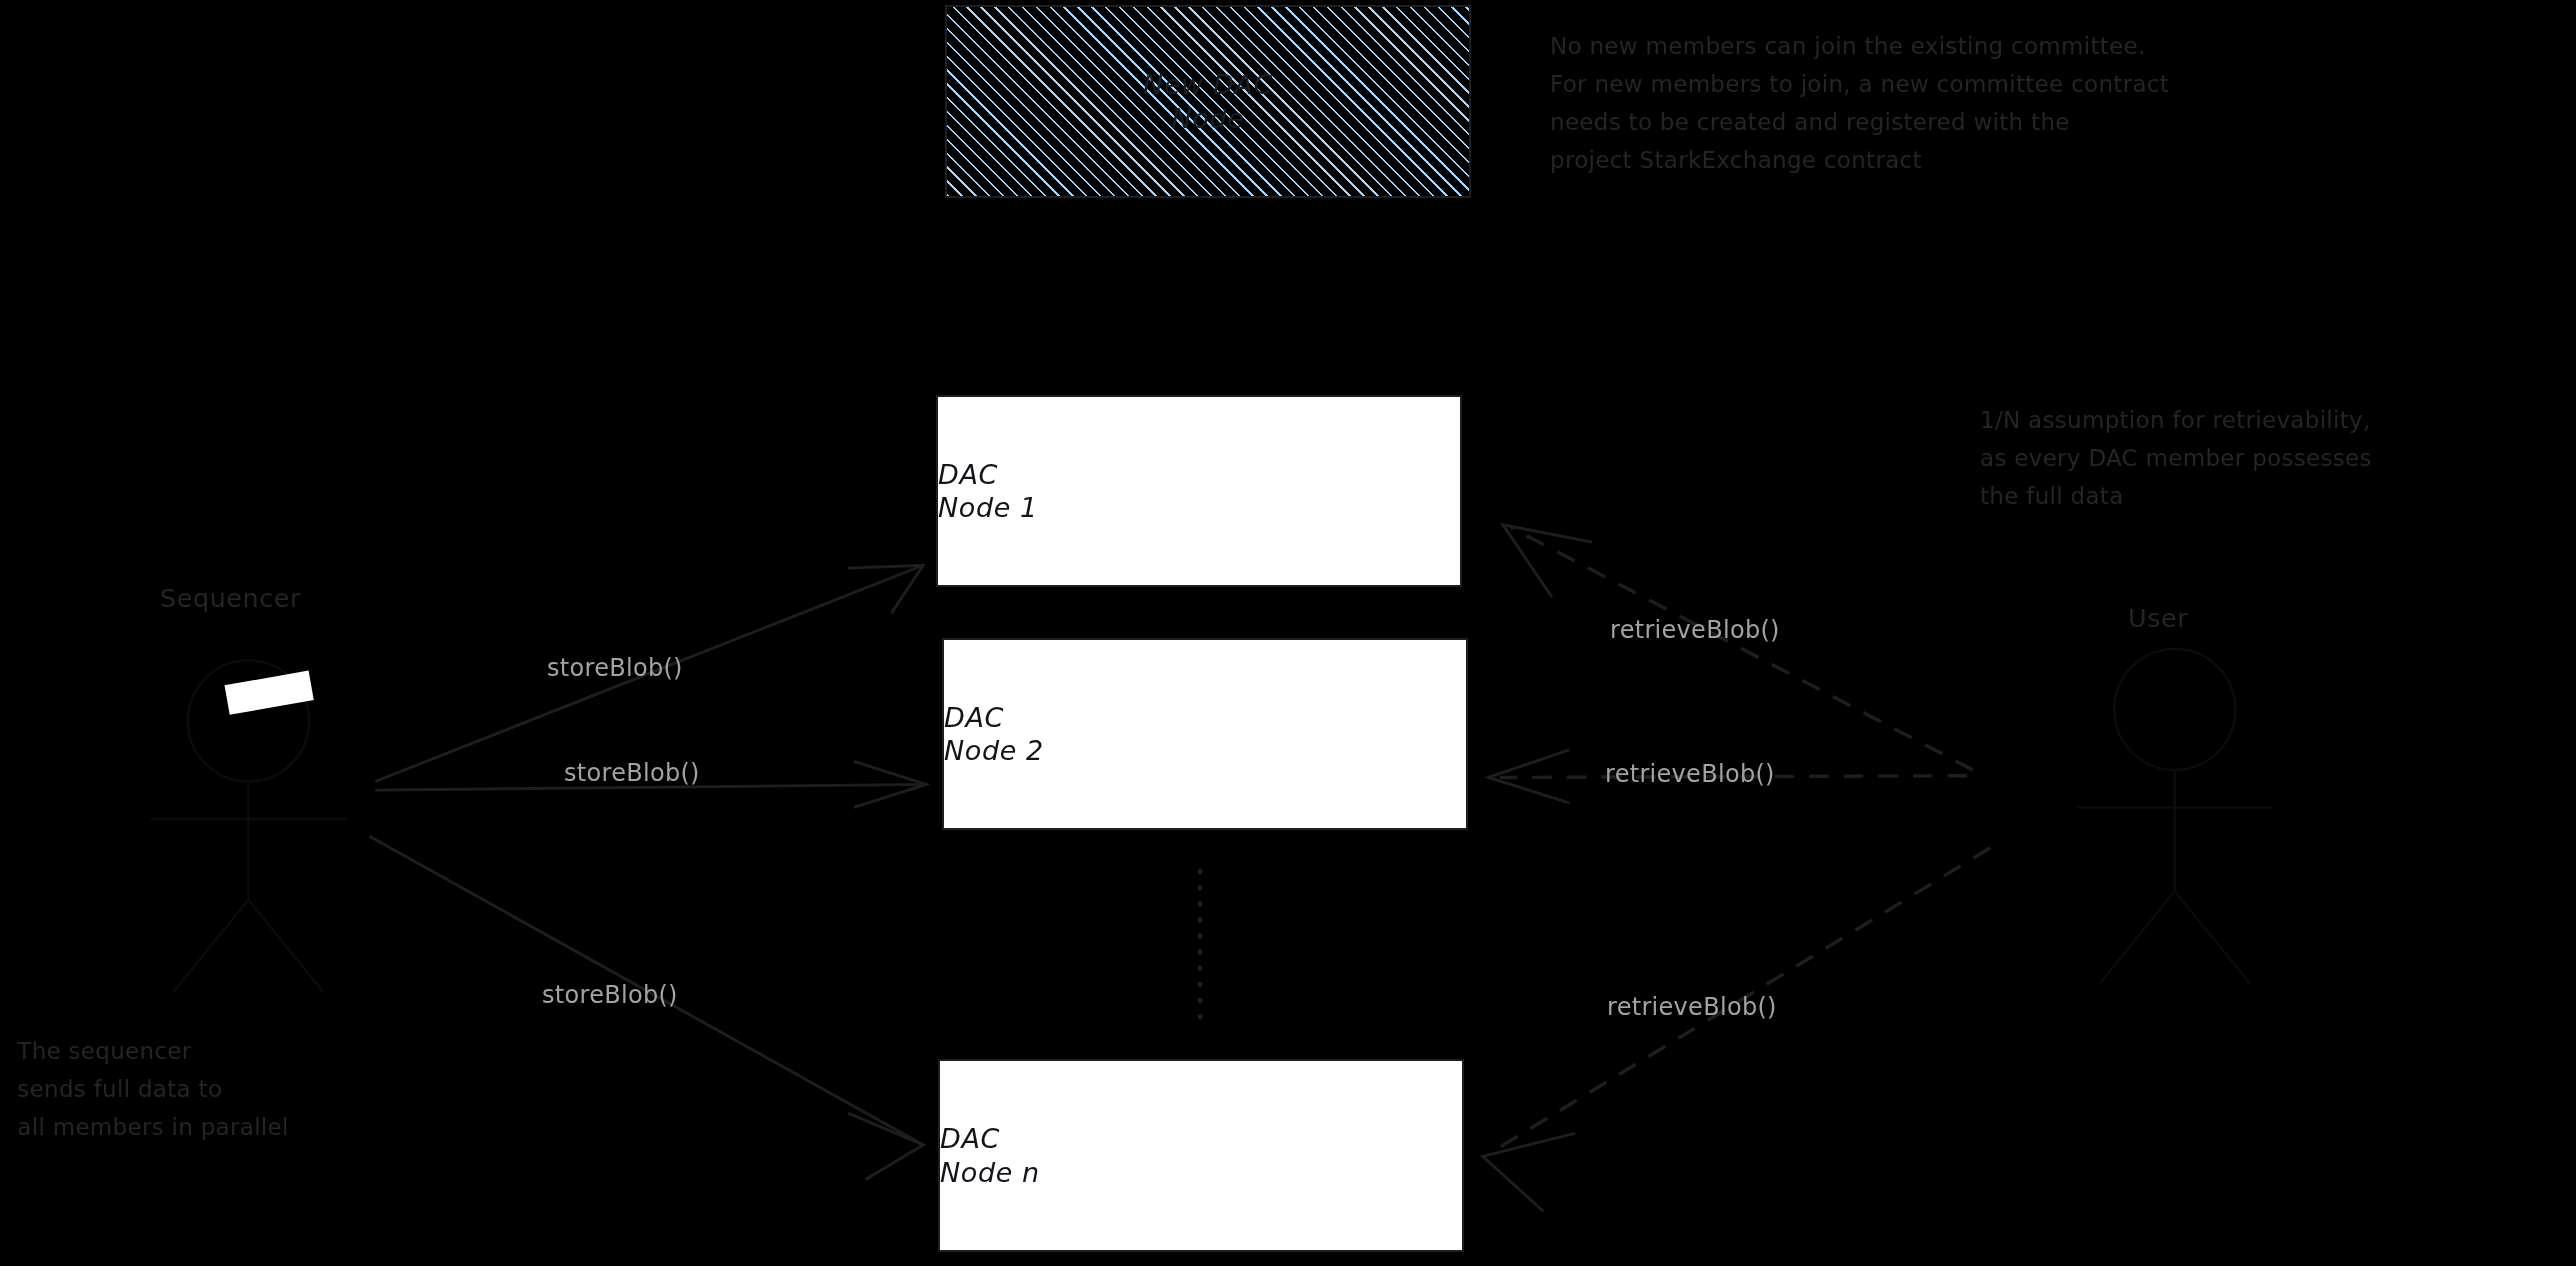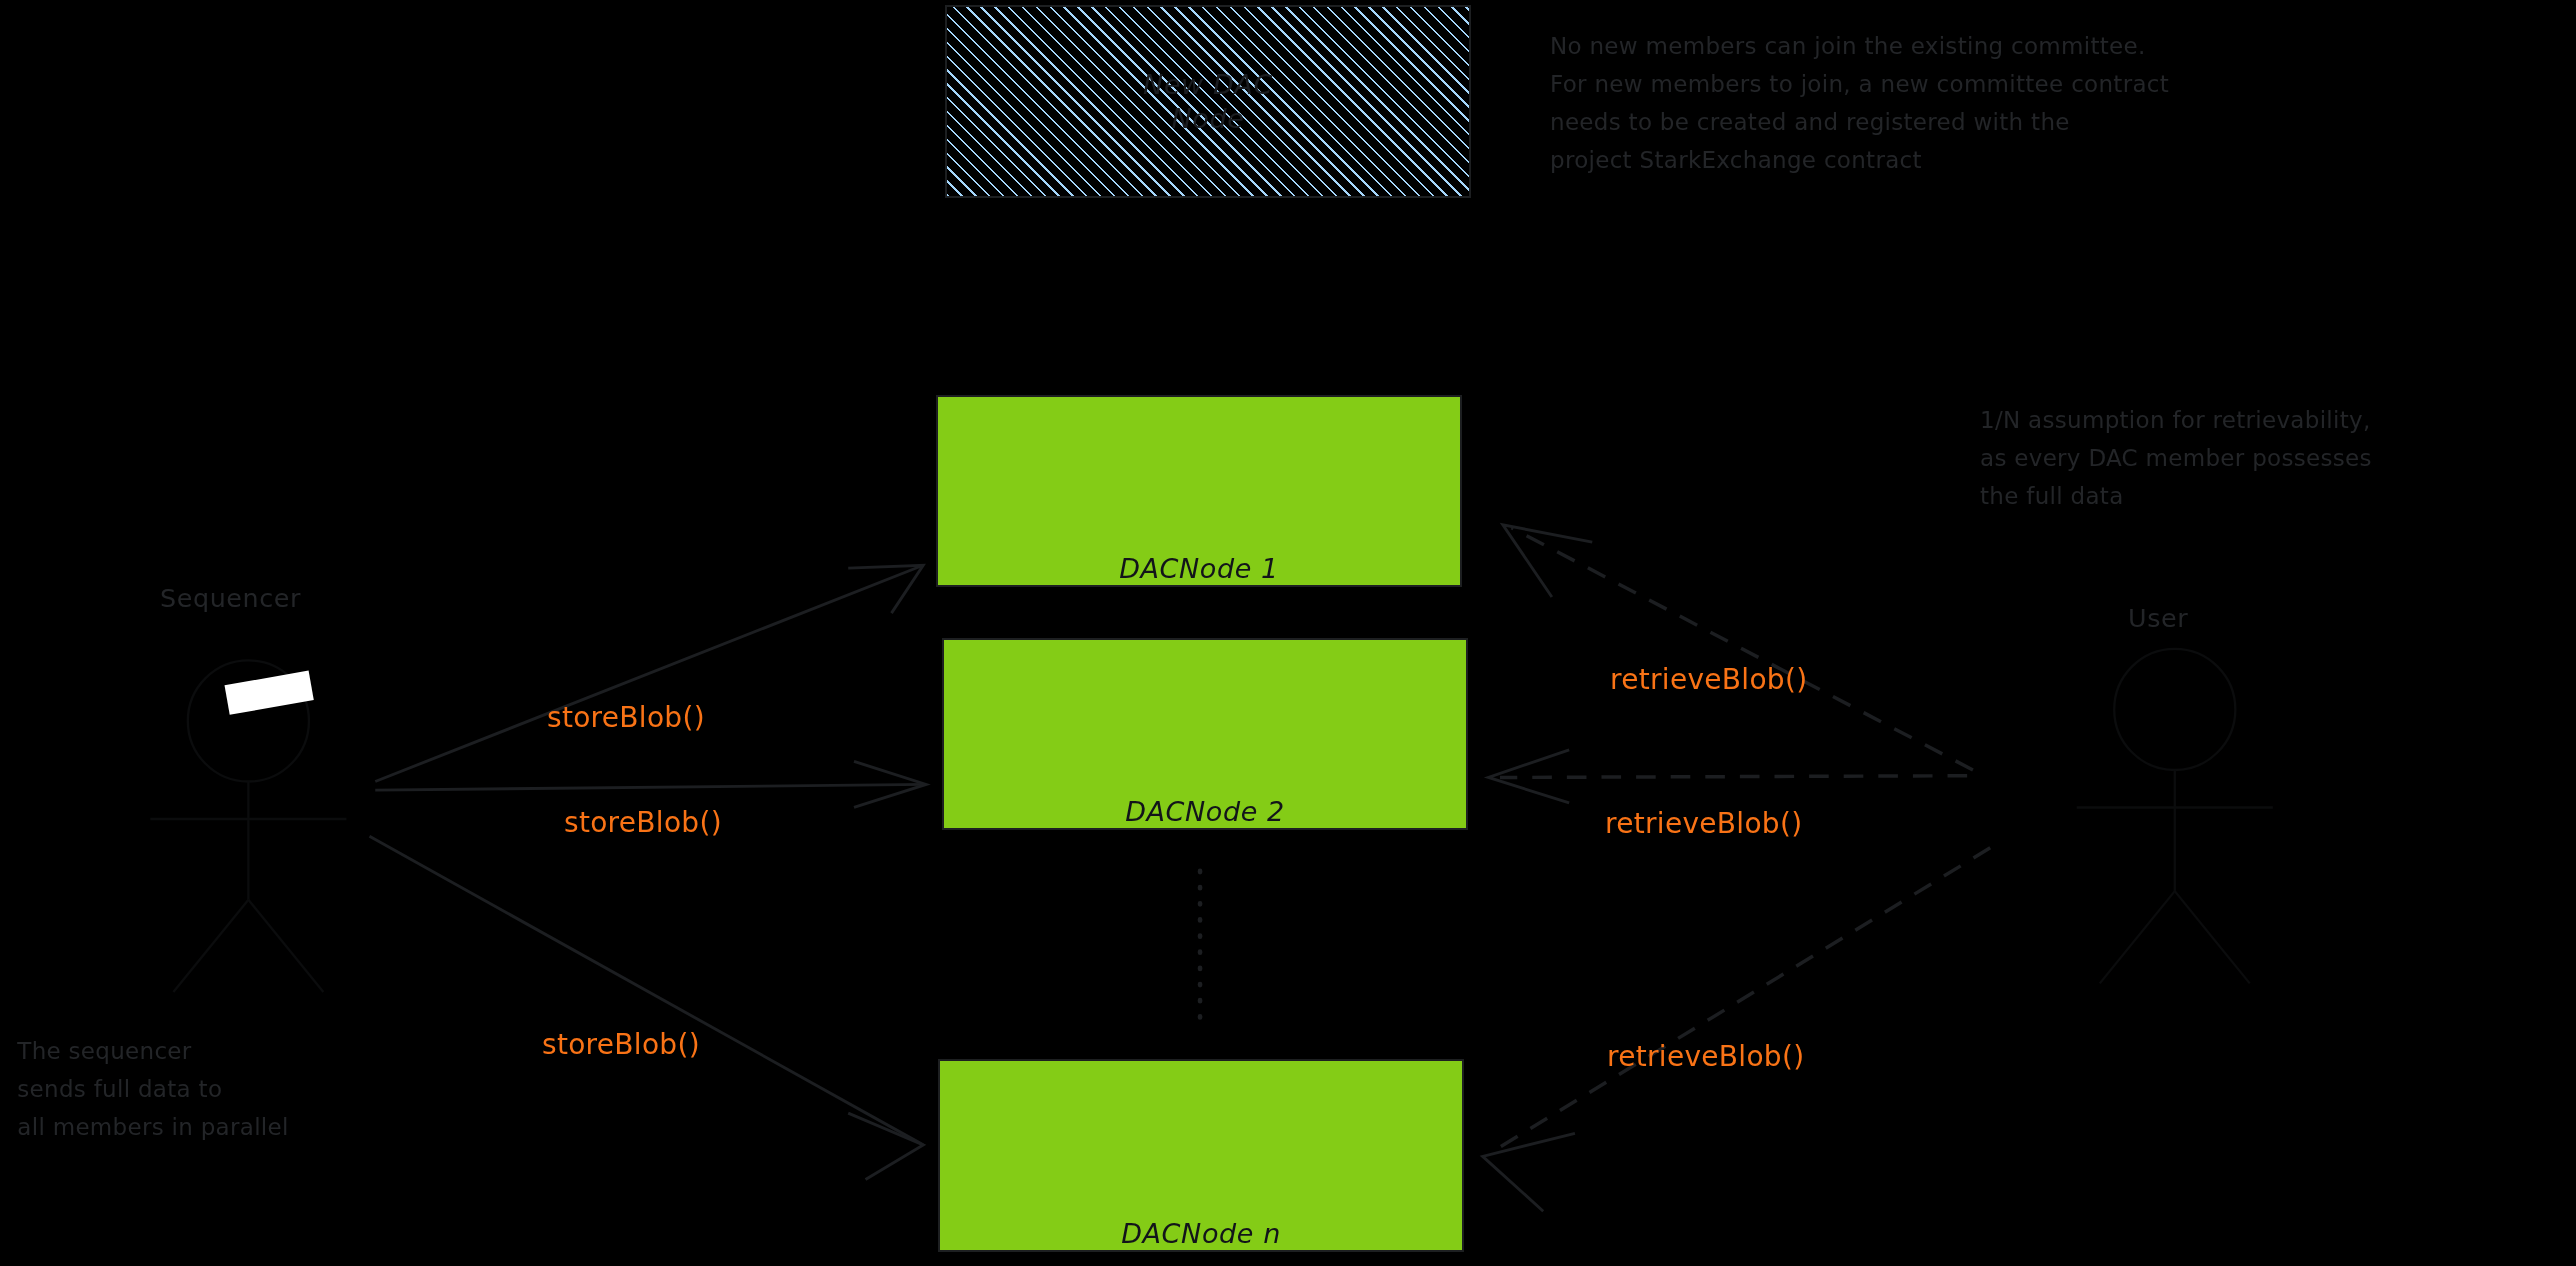--- a/index.html
+++ b/index.html
@@ -12,26 +12,26 @@
     width: 2576px;
     height: 1266px;
     background: #000000;
     overflow: hidden;
     font-family: "DejaVu Sans", sans-serif;
   }
 
   
   .node-box {
     position: absolute;
-    background: #84cc16;
+    background: #ffffff;
     border: 2.9px solid #1d1f21;
     box-sizing: border-box;
     display: flex;
-    flex-direction: row;
-    align-items: flex-end;
+    flex-direction: column;
+    align-items: flex-start;
     justify-content: center;
     color: #12141a;
   }
   .node-line {
     font-size: 27px;
     line-height: 1.24;
     letter-spacing: 0.6px;
     font-style: italic;
     white-space: pre;
   }
@@ -73,25 +73,24 @@
     position: absolute;
     color: #232528;
     font-size: 25.4px;
     letter-spacing: 0.6px;
     white-space: nowrap;
   }
 
   
   .edge-label {
     position: absolute;
-    color: #f97316;
-    font-size: 28px;
+    color: #a3a3a3;
+    font-size: 24px;
     letter-spacing: 0.3px;
     white-space: nowrap;
-    margin-top: 47px;
   }
 
   
   #wires {
     position: absolute;
     left: 0;
     top: 0;
     width: 2576px;
     height: 1266px;
     pointer-events: none;

